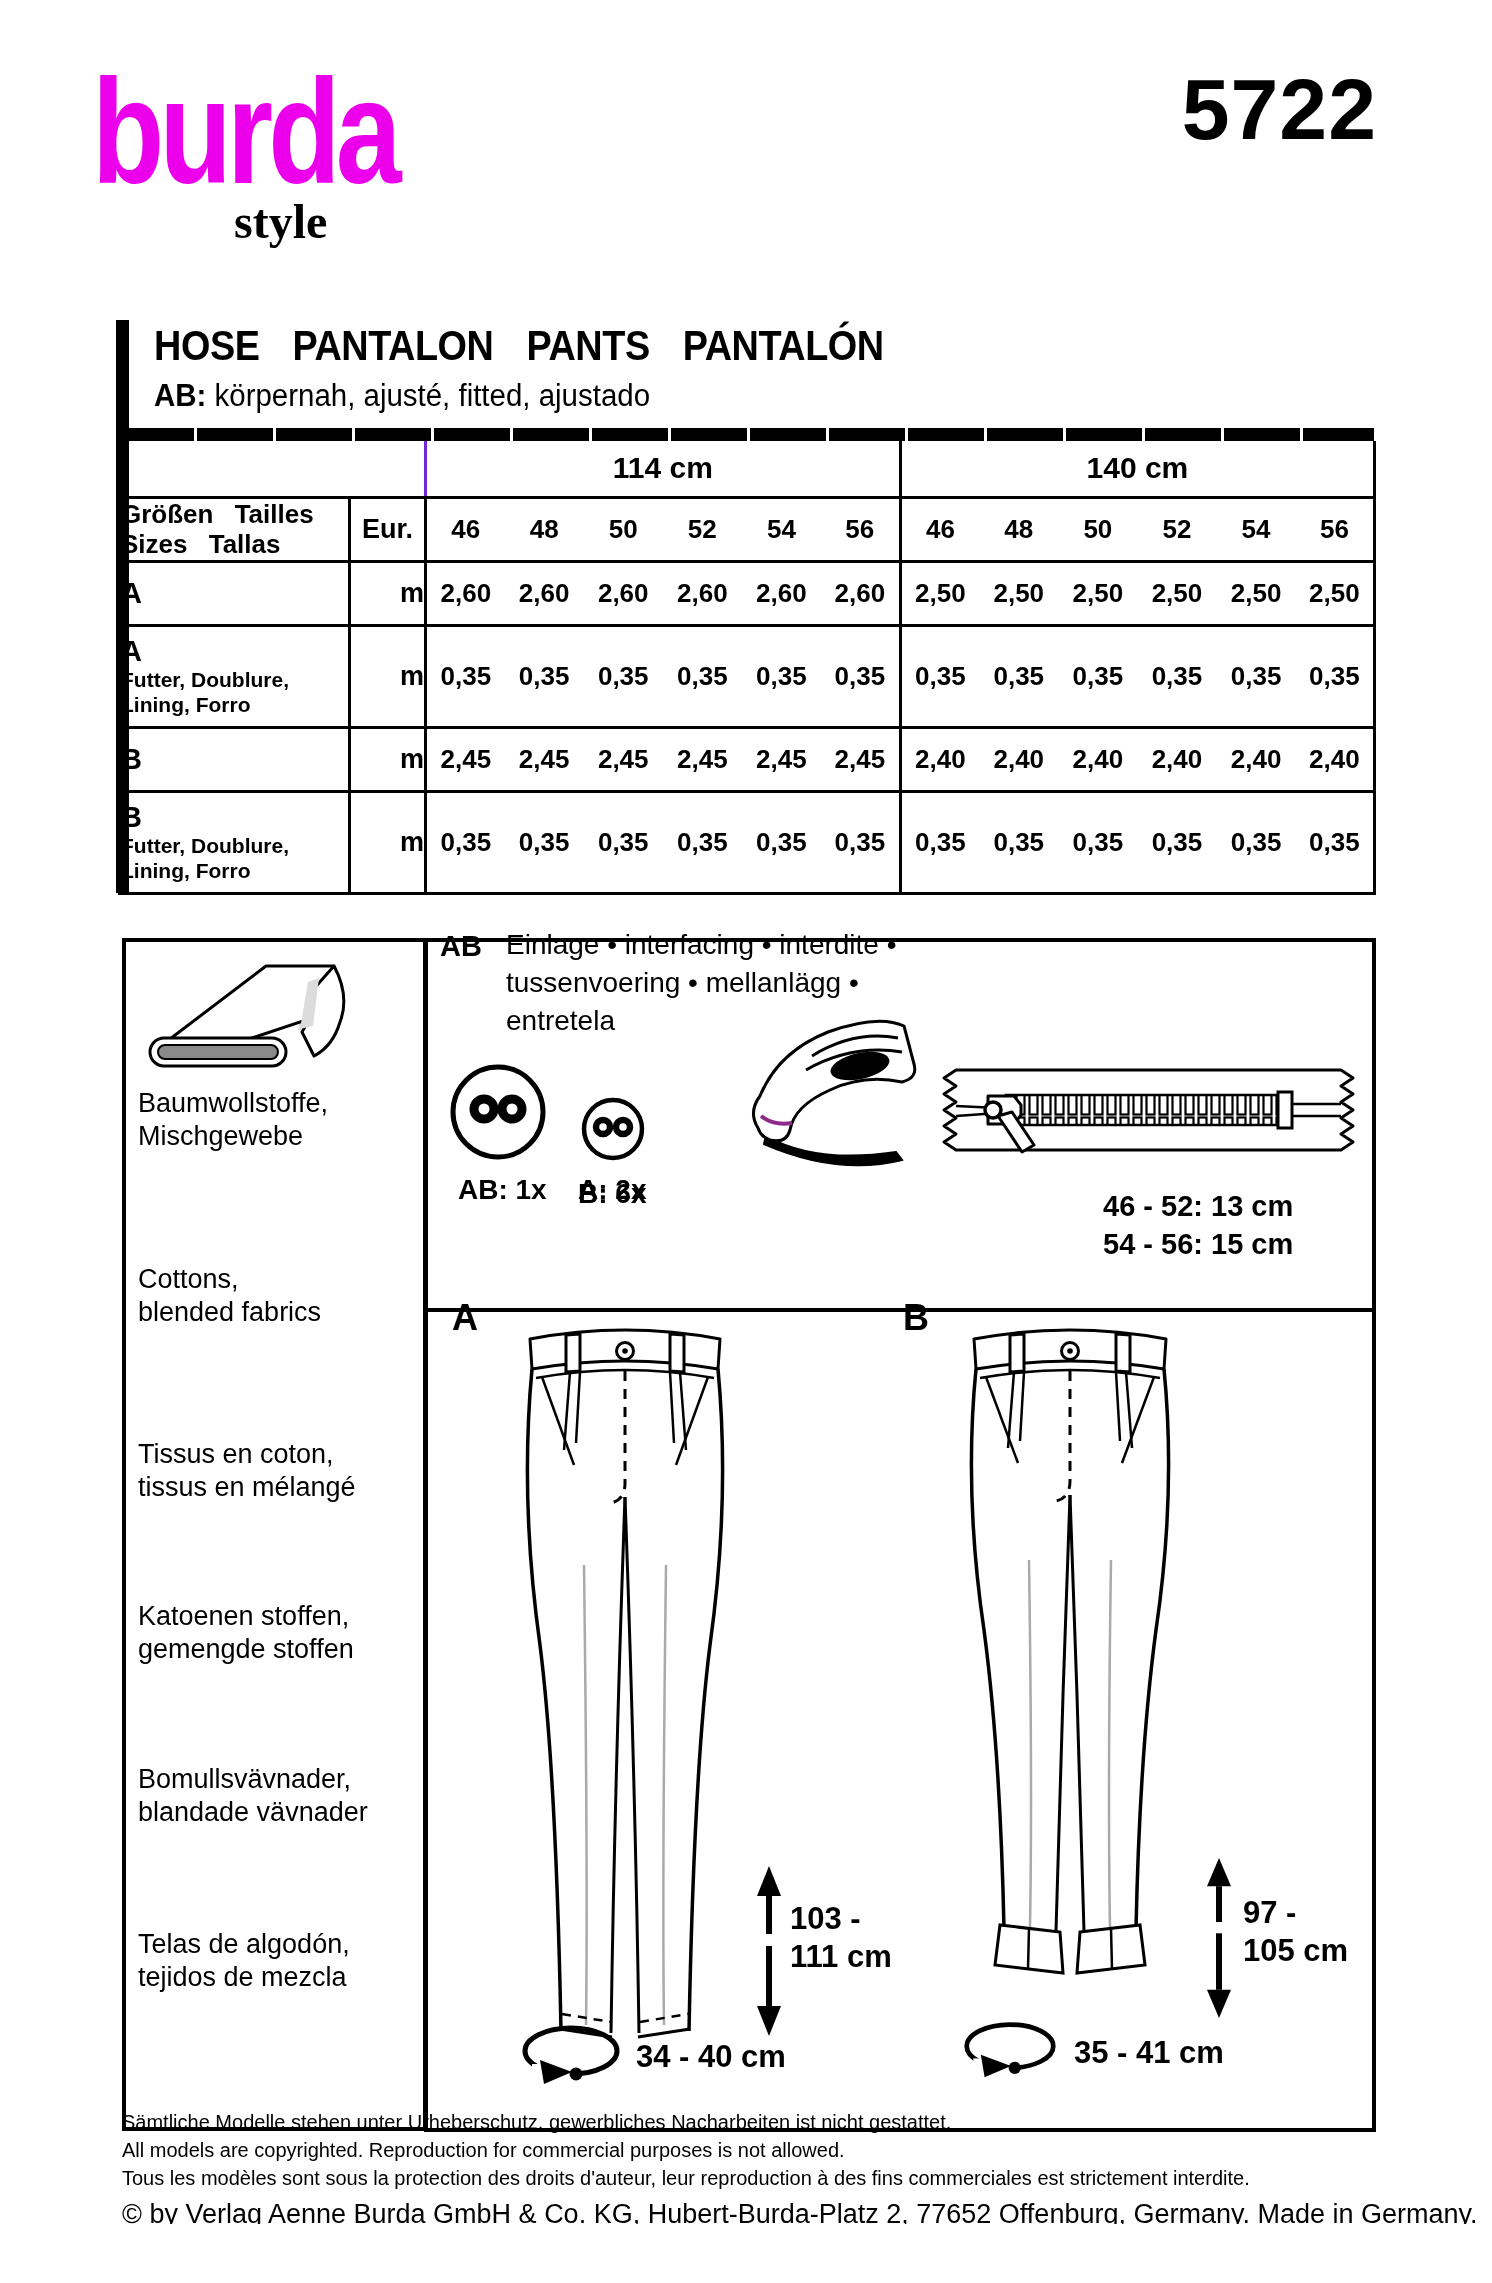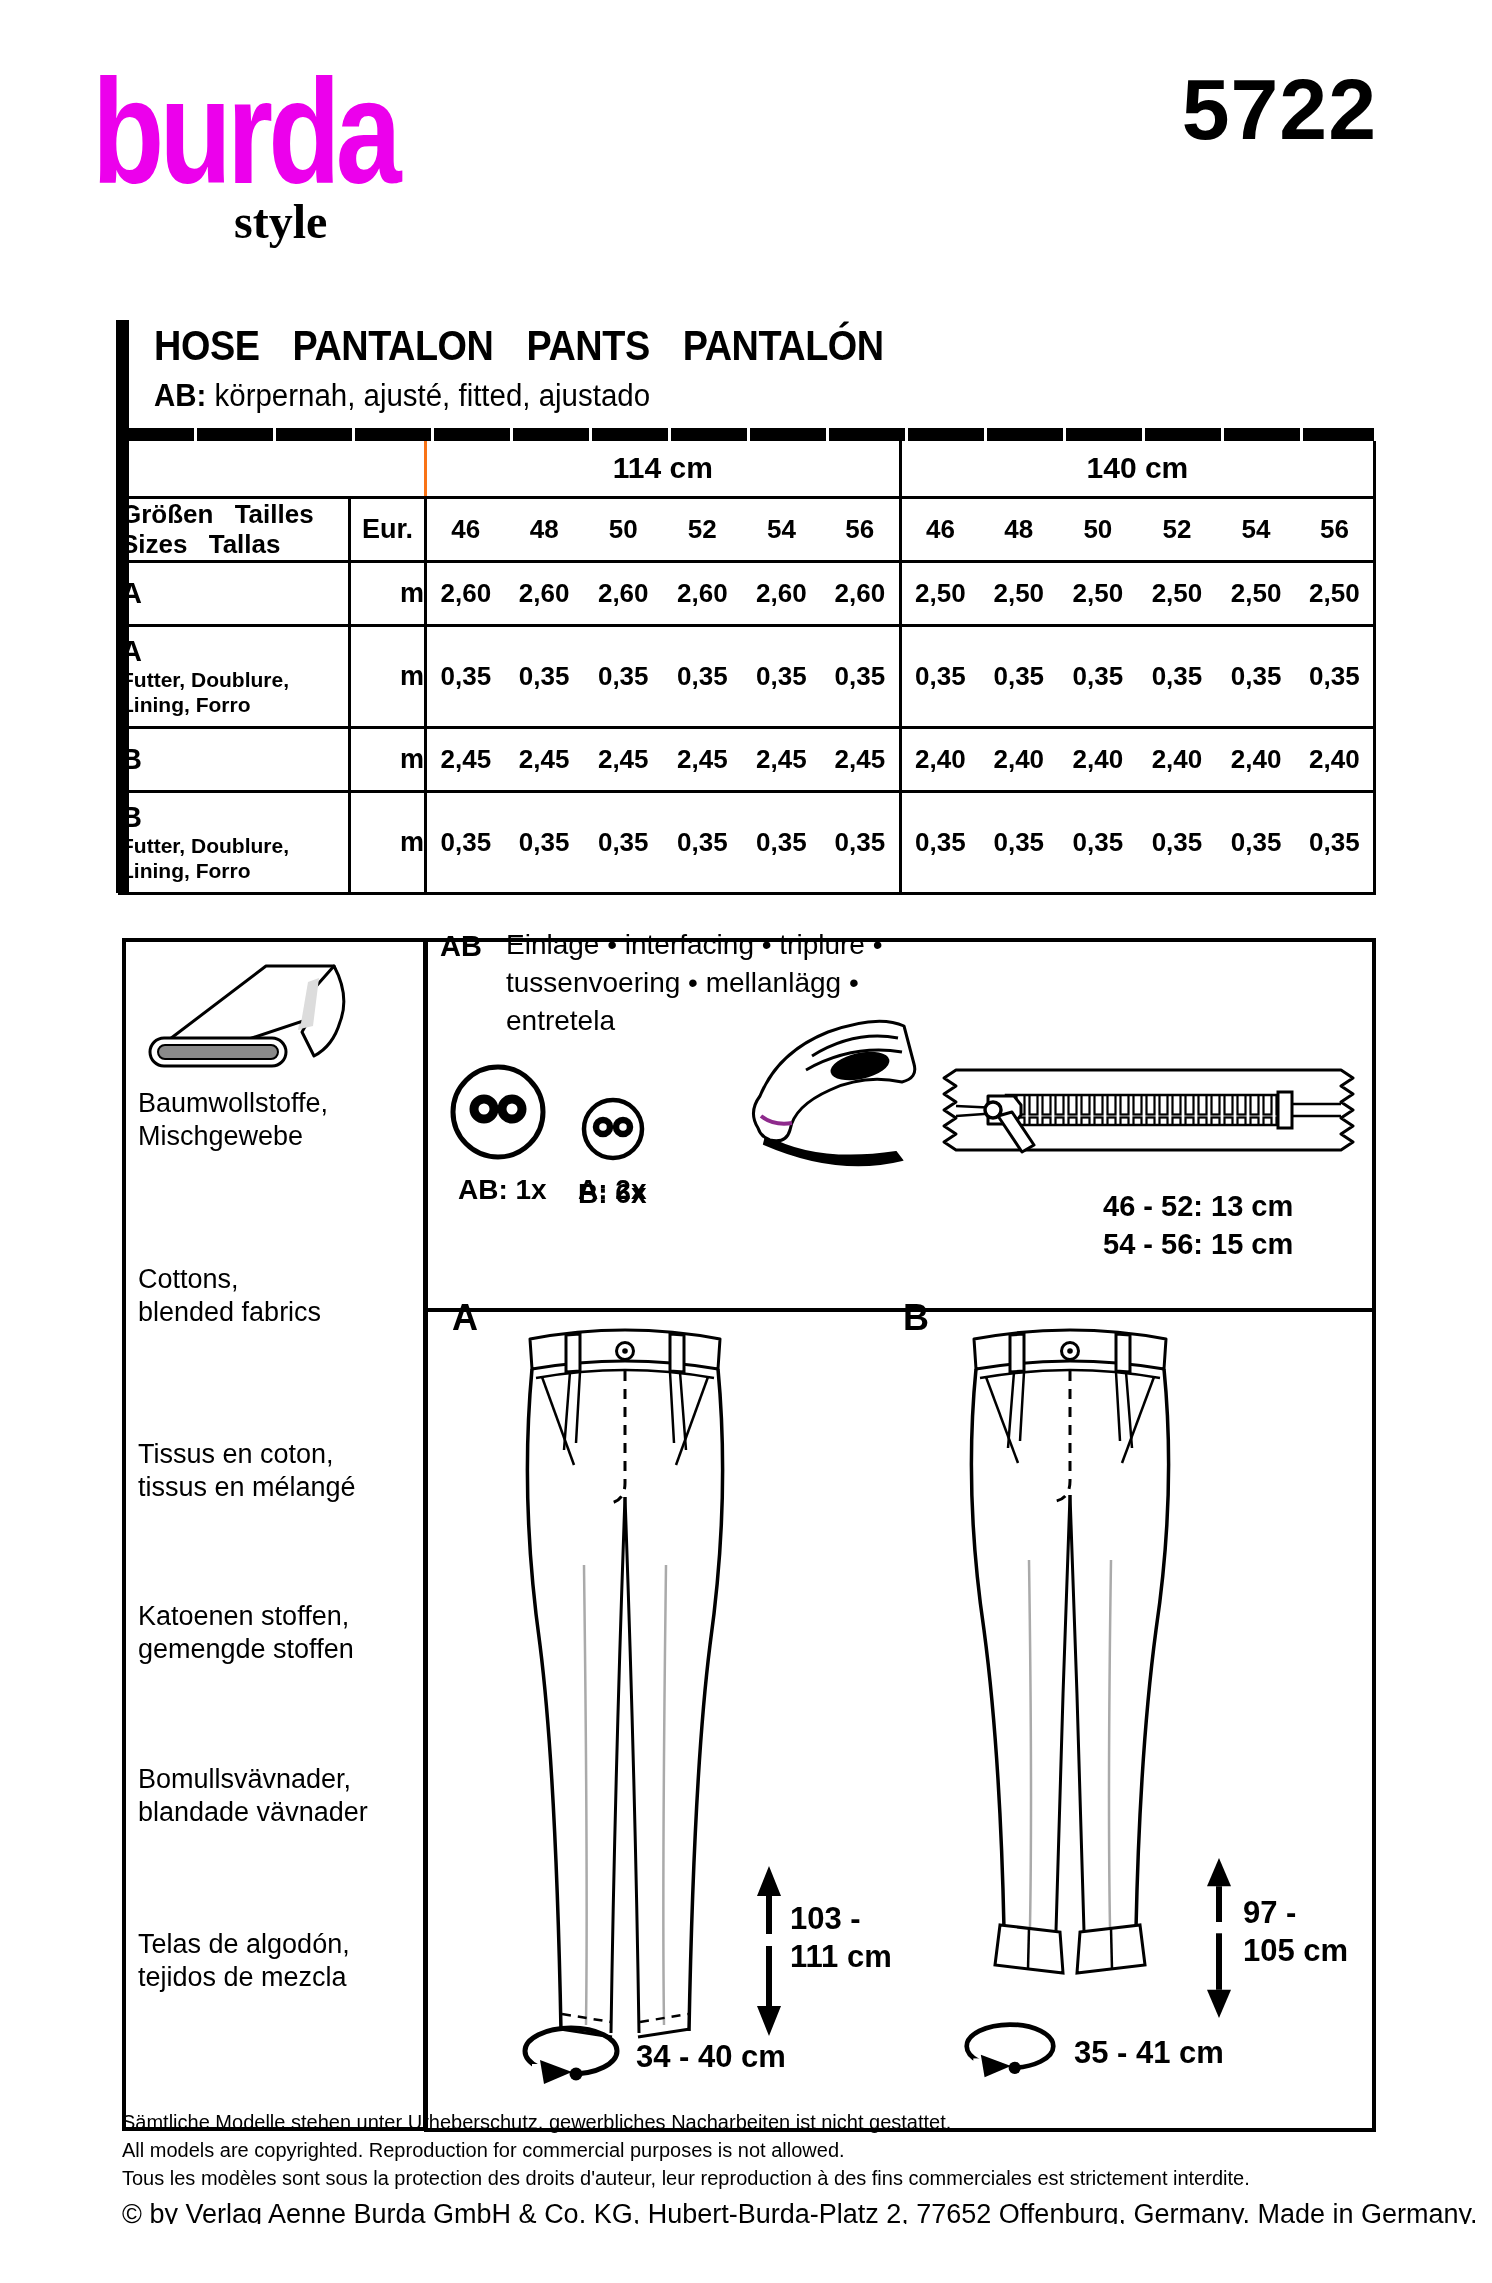--- a/index.html
+++ b/index.html
@@ -21,21 +21,21 @@
   .doc-sub{font-size:31px;line-height:1;white-space:nowrap;transform:scaleX(0.95);transform-origin:left top;}
   .doc-sub b{font-weight:bold;}
 
   
   .tick-bar{background:repeating-linear-gradient(90deg,#000 0,#000 76px,#fff 76px,#fff 79px);}
   table.qty{border-collapse:collapse;table-layout:fixed;width:1256px;}
   table.qty td{font-weight:bold;padding:0;vertical-align:middle;}
   tr.r-h1{height:56px;}  tr.r-h2{height:64px;}
   tr.r-plain{height:64px;} tr.r-lining{height:102px;}
   table.qty tr td{border-bottom:3px solid #000;}
-  td.h1-group{border-left:3px solid #f97316;border-right:3px solid #000;text-align:center;font-size:30px;}
+  td.h1-group{border-left:3px solid #6d28d9;border-right:3px solid #000;text-align:center;font-size:30px;}
   td.c-label{border-left:3px solid #000;border-right:3px solid #000;padding-left:10px;}
   td.c-eur{border-right:3px solid #000;text-align:center;font-size:27px;}
   td.c-unit{text-align:right;padding-right:9px;font-size:27px;}
   td.size-col{text-align:center;font-size:26px;}
   td.group-end{border-right:3px solid #000;}
   td.table-end{border-right:3px solid #000;}
   .size-lbl{font-size:26px;line-height:30px;word-spacing:14px;}
   .row-letter{font-size:29px;line-height:32px;}
   .row-sub{font-size:21px;line-height:25px;}
   tr.r-lining td.c-label{vertical-align:middle;}
@@ -193,21 +193,21 @@
         <div class="fab-item abs" style="left: 12px; top: 496px;">Tissus en coton,<br>tissus en mélangé</div>
         <div class="fab-item abs" style="left: 12px; top: 658px;">Katoenen stoffen,<br>gemengde stoffen</div>
         <div class="fab-item abs" style="left: 12px; top: 821px;">Bomullsvävnader,<br>blandade vävnader</div>
         <div class="fab-item abs" style="left: 12px; top: 986px;">Telas de algodón,<br>tejidos de mezcla</div>
       </div>
   </div>
 
   <div class="abs panel" style="left:424px;top:912px;width:952px;height:374px;box-sizing:border-box;"></div>
   <div class="abs note-ab" style="left:440px;top:932px;">AB</div>
   <div class="abs" style="left:506px;top:926px;">
-    <div class="note-line">Einlage • interfacing • triplure •</div>
+    <div class="note-line">Einlage • interfacing • interdite •</div>
     <div class="note-line">tussenvoering • mellanlägg •</div>
     <div class="note-line">entretela</div>
   </div>
 
   <svg class="abs" style="left:448px;top:1062px;" width="100" height="100" viewBox="0 0 100 100">
     <circle cx="50" cy="50" r="45" fill="#fff" stroke="#000" stroke-width="5"></circle>
     <circle cx="36" cy="47" r="10" fill="none" stroke="#000" stroke-width="9"></circle>
     <circle cx="64" cy="47" r="10" fill="none" stroke="#000" stroke-width="9"></circle>
   </svg>
   <div class="abs qty-lbl" style="left:458px;top:1176px;">AB: 1x</div>

